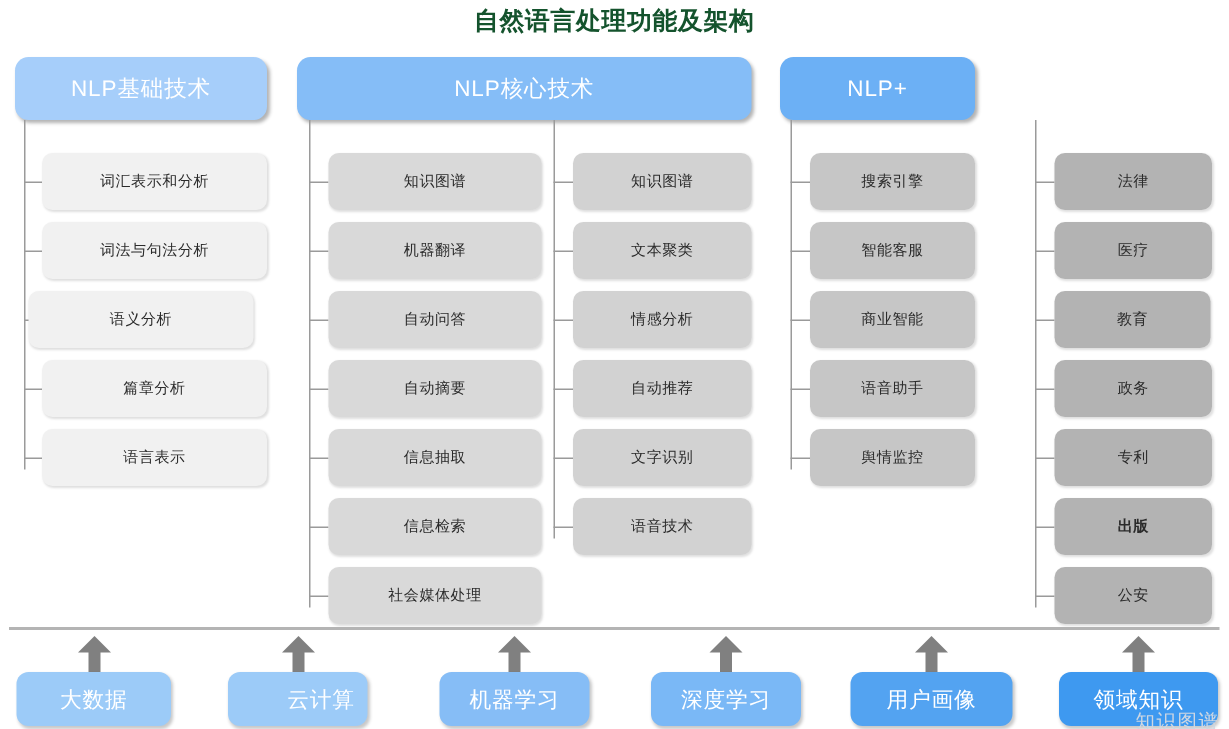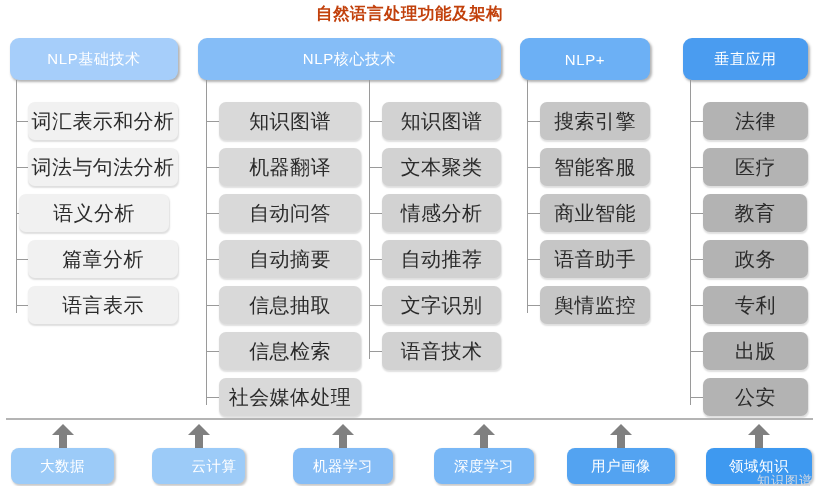--- a/index.html
+++ b/index.html
@@ -43,21 +43,21 @@
 
   
   .leaf {
     position: absolute;
     height: 38px;
     border-radius: 7px;
     display: flex;
     align-items: center;
     justify-content: center;
     color: #2b2b2b;
-    font-size: 20px;
+    font-size: 10px;
     letter-spacing: 0.4px;
     box-shadow: 0.8px 1.2px 1.6px rgba(0,0,0,0.13);
   }
 
   
   .trunk {
     position: absolute;
     width: 1.2px;
     background: #9a9a9a;
   }
@@ -117,37 +117,34 @@
     color: #cfd7e2;
     letter-spacing: 1px;
     white-space: nowrap;
   }
 </style>
 </head>
 <body>
 
 <div id="stage">
 
-  <div class="title" style="color: #c2410c;">自然语言处理功能及架构</div>
+  <div class="title" style="color: #14532d;">自然语言处理功能及架构</div>
 
   <div class="hdr" id="hdr-basic" style="left: 10px; top: 38px; width: 168px; background: rgb(166, 206, 250);">
     <span>NLP基础技术</span>
   </div>
 
   <div class="hdr" id="hdr-core" style="left: 198px; top: 38px; width: 303px; background: rgb(133, 189, 247);">
     <span>NLP核心技术</span>
   </div>
 
   <div class="hdr" id="hdr-plus" style="left: 520px; top: 38px; width: 130px; background: rgb(108, 176, 245);">
     <span>NLP+</span>
   </div>
 
-  <div class="hdr" id="hdr-vertical" style="left: 683px; top: 38px; width: 125px; background: rgb(74, 156, 240);">
-    <span>垂直应用</span>
-  </div>
 
   <div class="trunk" style="left: 16px; top: 80px; height: 233px; background: rgb(154, 154, 154);"></div>
   <div class="trunk" style="left: 206px; top: 80px; height: 325px; background: rgb(154, 154, 154);"></div>
   <div class="trunk" style="left: 369px; top: 80px; height: 279px; background: rgb(154, 154, 154);"></div>
   <div class="trunk" style="left: 527px; top: 80px; height: 233px; background: rgb(154, 154, 154);"></div>
   <div class="trunk" style="left: 690px; top: 80px; height: 325px; background: rgb(154, 154, 154);"></div>
 
   <div id="col-basic">
       <div class="stub" style="left: 16px; width: 12px; top: 121px; background: rgb(154, 154, 154);"></div>
       <div class="leaf" style="left: 28px; width: 150px; top: 102px; background: rgb(241, 241, 241);">
@@ -263,21 +260,21 @@
       </div>
       <div class="stub" style="left: 690px; width: 13px; top: 259px; background: rgb(154, 154, 154);"></div>
       <div class="leaf" style="left: 703px; width: 105px; top: 240px; background: rgb(179, 179, 179);">
         <span>政务</span>
       </div>
       <div class="stub" style="left: 690px; width: 13px; top: 305px; background: rgb(154, 154, 154);"></div>
       <div class="leaf" style="left: 703px; width: 105px; top: 286px; background: rgb(179, 179, 179);">
         <span>专利</span>
       </div>
       <div class="stub" style="left: 690px; width: 13px; top: 351px; background: rgb(154, 154, 154);"></div>
-      <div class="leaf" style="left: 703px; width: 105px; top: 332px; background: rgb(179, 179, 179);">
+      <div class="leaf" style="left: 703px; width: 105px; top: 332px; background: rgb(179, 179, 179); font-weight: bold;">
         <span>出版</span>
       </div>
       <div class="stub" style="left: 690px; width: 13px; top: 397px; background: rgb(154, 154, 154);"></div>
       <div class="leaf" style="left: 703px; width: 105px; top: 378px; background: rgb(179, 179, 179);">
         <span>公安</span>
       </div>
     </div>
 
   <div class="divider" style="background: rgb(180, 180, 180);"></div>
 

